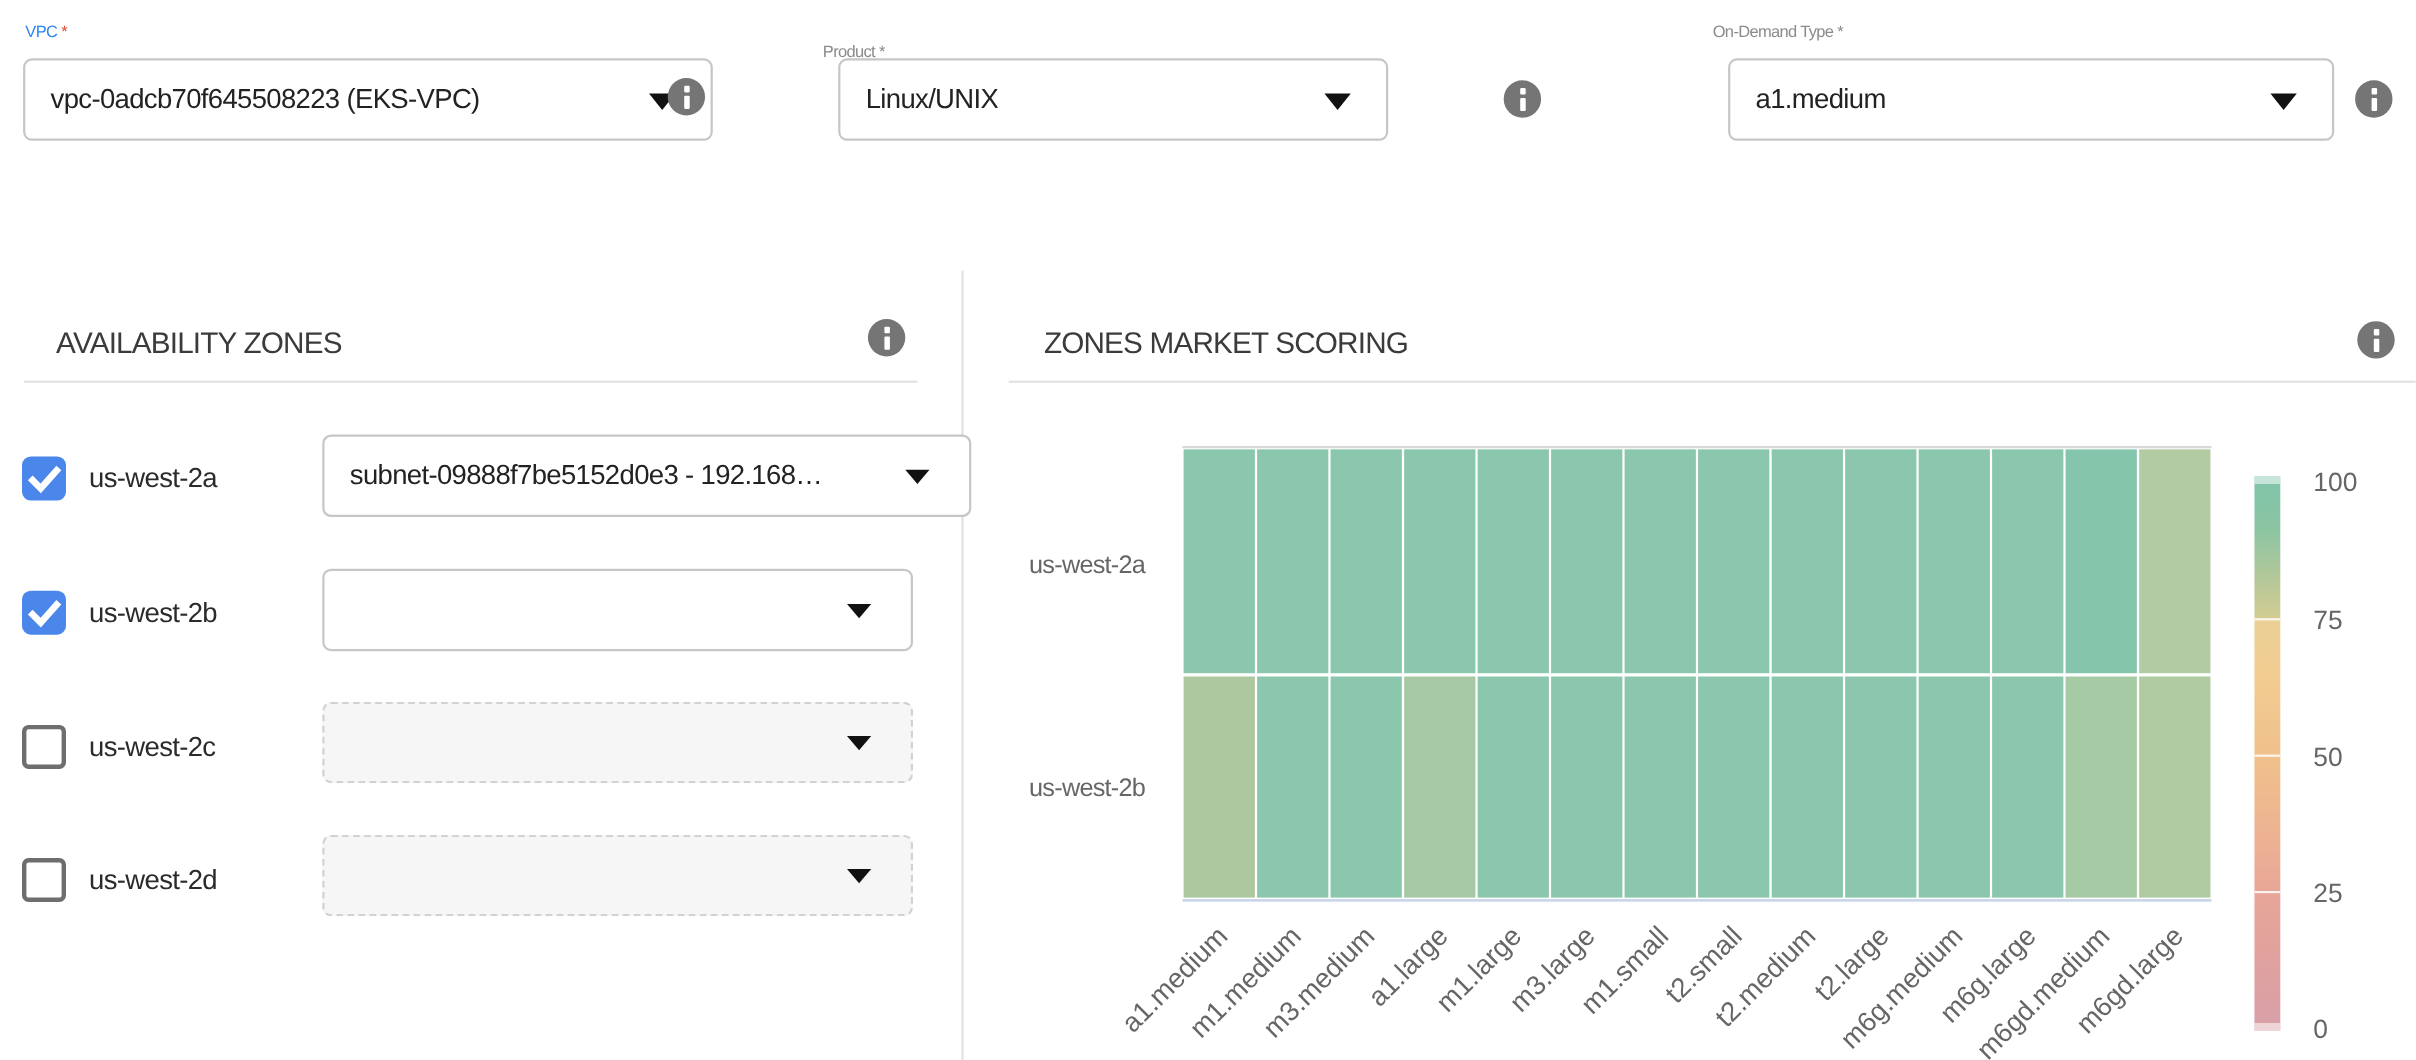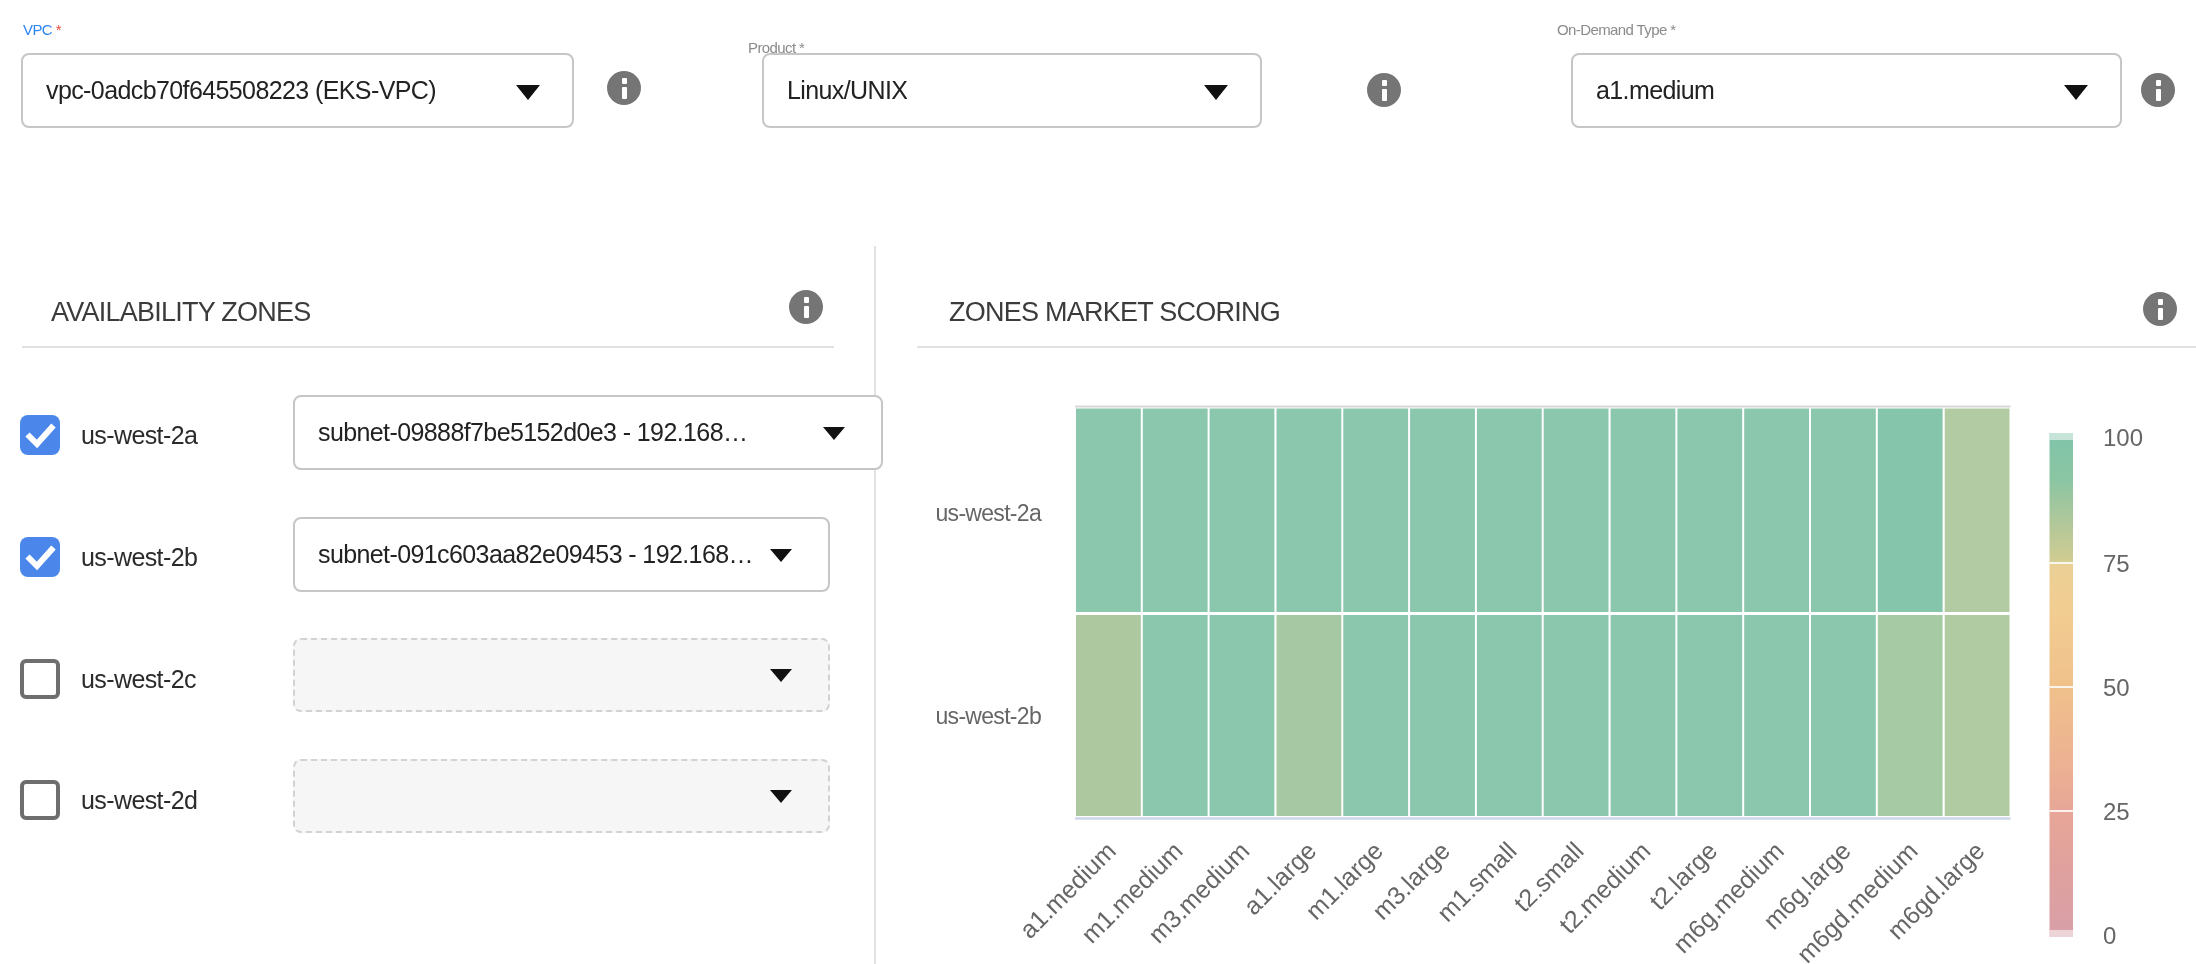--- a/index.html
+++ b/index.html
@@ -19,21 +19,21 @@
 .cb.on { background:#4b87ea; }
 .cb.off { background:#fff; border:4px solid #6e6e6e; border-radius:6px; }
 .zlabel { position:absolute; font-size:25px; letter-spacing:-0.6px; color:#2b2b2b; line-height:40px; }
 .dashed { position:absolute; width:537px; height:74px; background:#f6f6f6; border:2px dashed #d2d2d2; border-radius:8px; }
 .vdiv { position:absolute; width:2px; background:#e2e2e2; }
 </style>
 </head>
 <body>
 
 <div class="flabel" style="left:23px; top:21px;"><span style="color:#2d86f0;">VPC</span> <span style="color:#e14b3b;">*</span></div>
-<div class="selbox" style="left:21px; top:53px; width:553px;">
+<div class="selbox" style="left:21px; top:53px; width:627px;">
     <span class="txt">vpc-0adcb70f645508223 (EKS-VPC)</span>
     <span class="caret" style="right:32px;"></span>
   </div>
 <div class="info" style="left:607px; top:71px;"></div>
 
 <div class="flabel" style="left:748px; top:7px;margin-top:32px;">Product *</div>
 <div class="selbox" style="left:762px; top:53px; width:500px;">
     <span class="txt">Linux/UNIX</span>
     <span class="caret" style="right:32px;"></span>
   </div>
@@ -63,21 +63,20 @@
     <span class="caret small" style="right:36px;"></span>
   </div>
 
 <div class="cb on" style="left:20px; top:537px;">
 <svg width="40" height="40" viewBox="0 0 40 40">
       <polyline points="7.5,19.5 17,29 33.5,10.5" fill="none" stroke="#fff" stroke-width="6"></polyline>
     </svg>
 </div>
 <div class="zlabel" style="left:81px; top:537px;">us-west-2b</div>
 <div class="selbox" style="left:293px; top:517px; width:537px;">
-    <span class="txt">subnet-091c603aa82e09453 - 192.168…</span>
     <span class="caret small" style="right:36px;"></span>
   </div>
 
 <div class="cb off" style="left:20px; top:659px;"></div>
 <div class="zlabel" style="left:81px; top:659px;">us-west-2c</div>
 <div class="dashed" style="left:293px; top:638px;">
     <span class="caret small" style="right:36px;"></span>
   </div>
 
 <div class="cb off" style="left:20px; top:780px;"></div>

